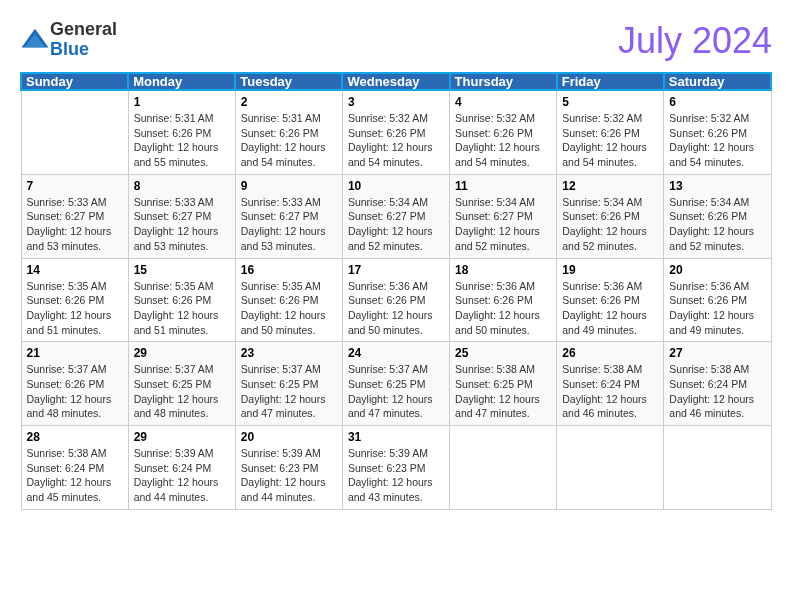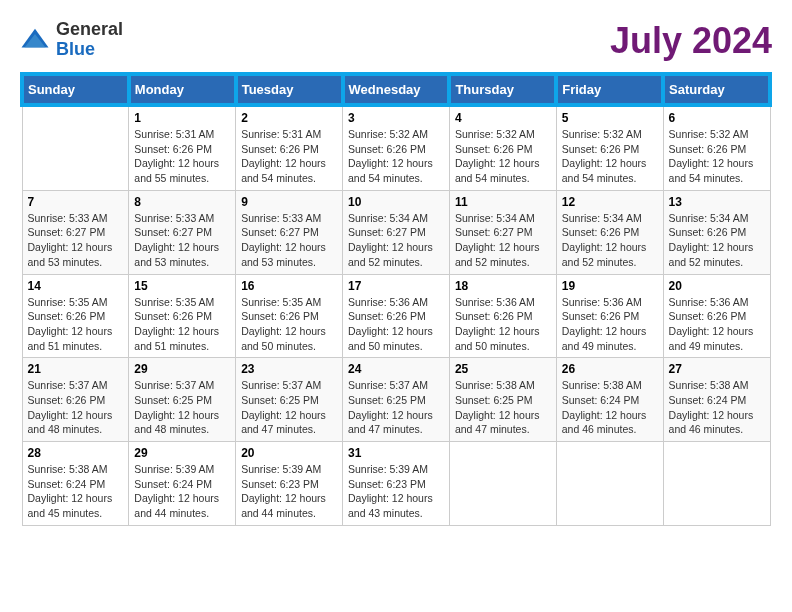--- a/index.html
+++ b/index.html
@@ -12,21 +12,21 @@
     }
     .header {
       display: flex;
       justify-content: space-between;
       align-items: flex-start;
       margin-bottom: 10px;
     }
     .logo {
       display: flex;
       align-items: center;
-      gap: 6px;
+      gap: 0;
     }
     .logo-text {
       display: flex;
       flex-direction: column;
       line-height: 1.1;
     }
     .logo-general {
       font-size: 18px;
       font-weight: bold;
       color: #333;
@@ -38,40 +38,40 @@
     }
     .logo-icon {
       width: 30px;
       height: 30px;
     }
     .title-block {
       text-align: right;
     }
     .month-year {
       font-size: 36px;
-      font-weight: bold;
-      color: #701a75;
+      font-weight: normal;
+      color: #8b5cf6;
     }
     .location {
       font-size: 15px;
       color: #333;
     }
     table {
       width: 100%;
       border-collapse: collapse;
       font-size: 11px;
     }
     thead tr th {
       background-color: #2a6ab5;
       color: #fff;
-      padding: 6px 4px;
+      padding: 0 4px;
       text-align: left;
       font-size: 13px;
       font-weight: bold;
-      border: 4px solid #0ea5e9;
+      border: 2px solid #0ea5e9;
     }
     tbody tr td {
       border: 1px solid #ccc;
       vertical-align: top;
       padding: 4px 5px;
       width: calc(100% / 7);
       min-height: 80px;
     }
     .day-number {
       font-weight: bold;

